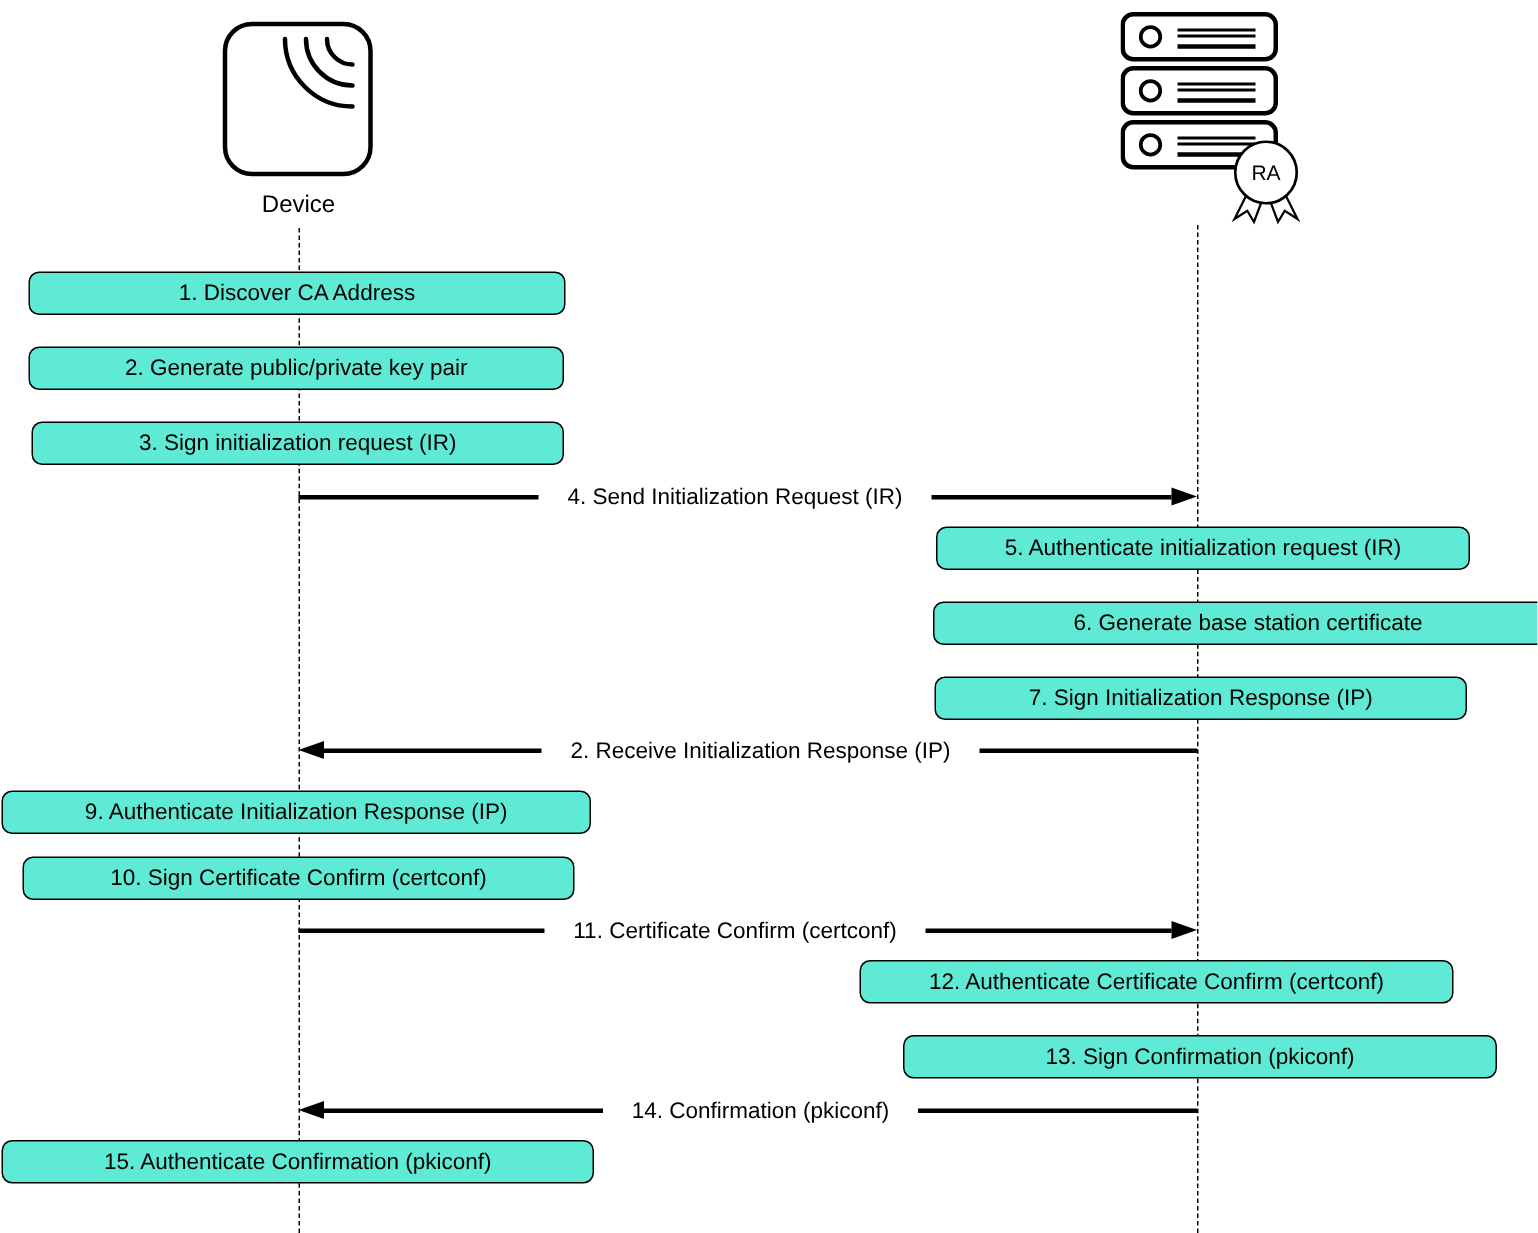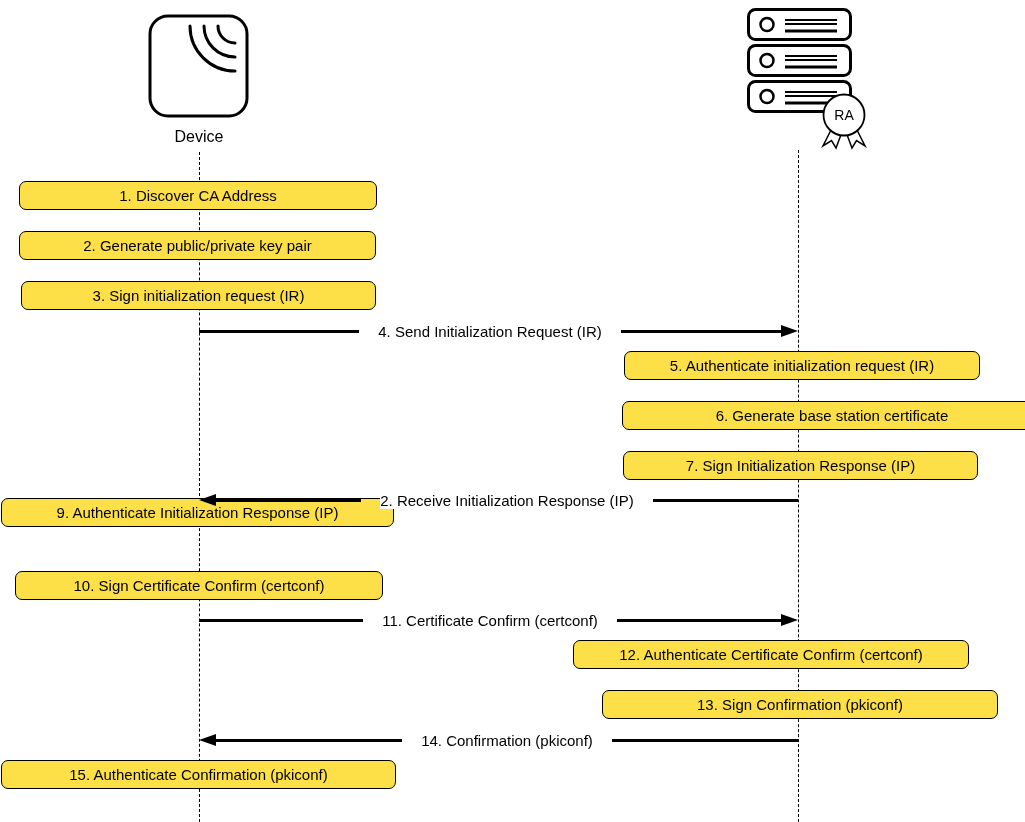--- a/index.html
+++ b/index.html
@@ -36,36 +36,36 @@
     text-align: center;
   }
   #device-label { left: 149px; top: 128px; width: 100px; text-align: center; }
 
   
   .step-box {
     position: absolute;
     z-index: 2;
     height: 29px;
     box-sizing: border-box;
-    background: #fde047;
+    background: #5eead4;
     border: 1.7px solid #000000;
     border-radius: 7px;
     display: flex;
     align-items: center;
     justify-content: center;
     font-size: 15px;
     white-space: nowrap;
   }
   #box-1  { left: 19px;  top: 181px; width: 358px; }
   #box-2  { left: 19px;  top: 231px; width: 357px; }
   #box-3  { left: 21px;  top: 281px; width: 355px; }
   #box-5  { left: 624px; top: 351px; width: 356px; }
   #box-6  { left: 622px; top: 401px; width: 420px; }
   #box-7  { left: 623px; top: 451px; width: 355px; }
-  #box-9  { left: 1px;   top: 498px; width: 393px; }
+  #box-9  { left: 1px;   top: 527px; width: 393px; }
   #box-10 { left: 15px;  top: 571px; width: 368px; }
   #box-12 { left: 573px; top: 640px; width: 396px; }
   #box-13 { left: 602px; top: 690px; width: 396px; }
   #box-15 { left: 1px;   top: 760px; width: 395px; }
 
   
   .msg-arrow {
     position: absolute;
     left: 199px;
     width: 599px;

